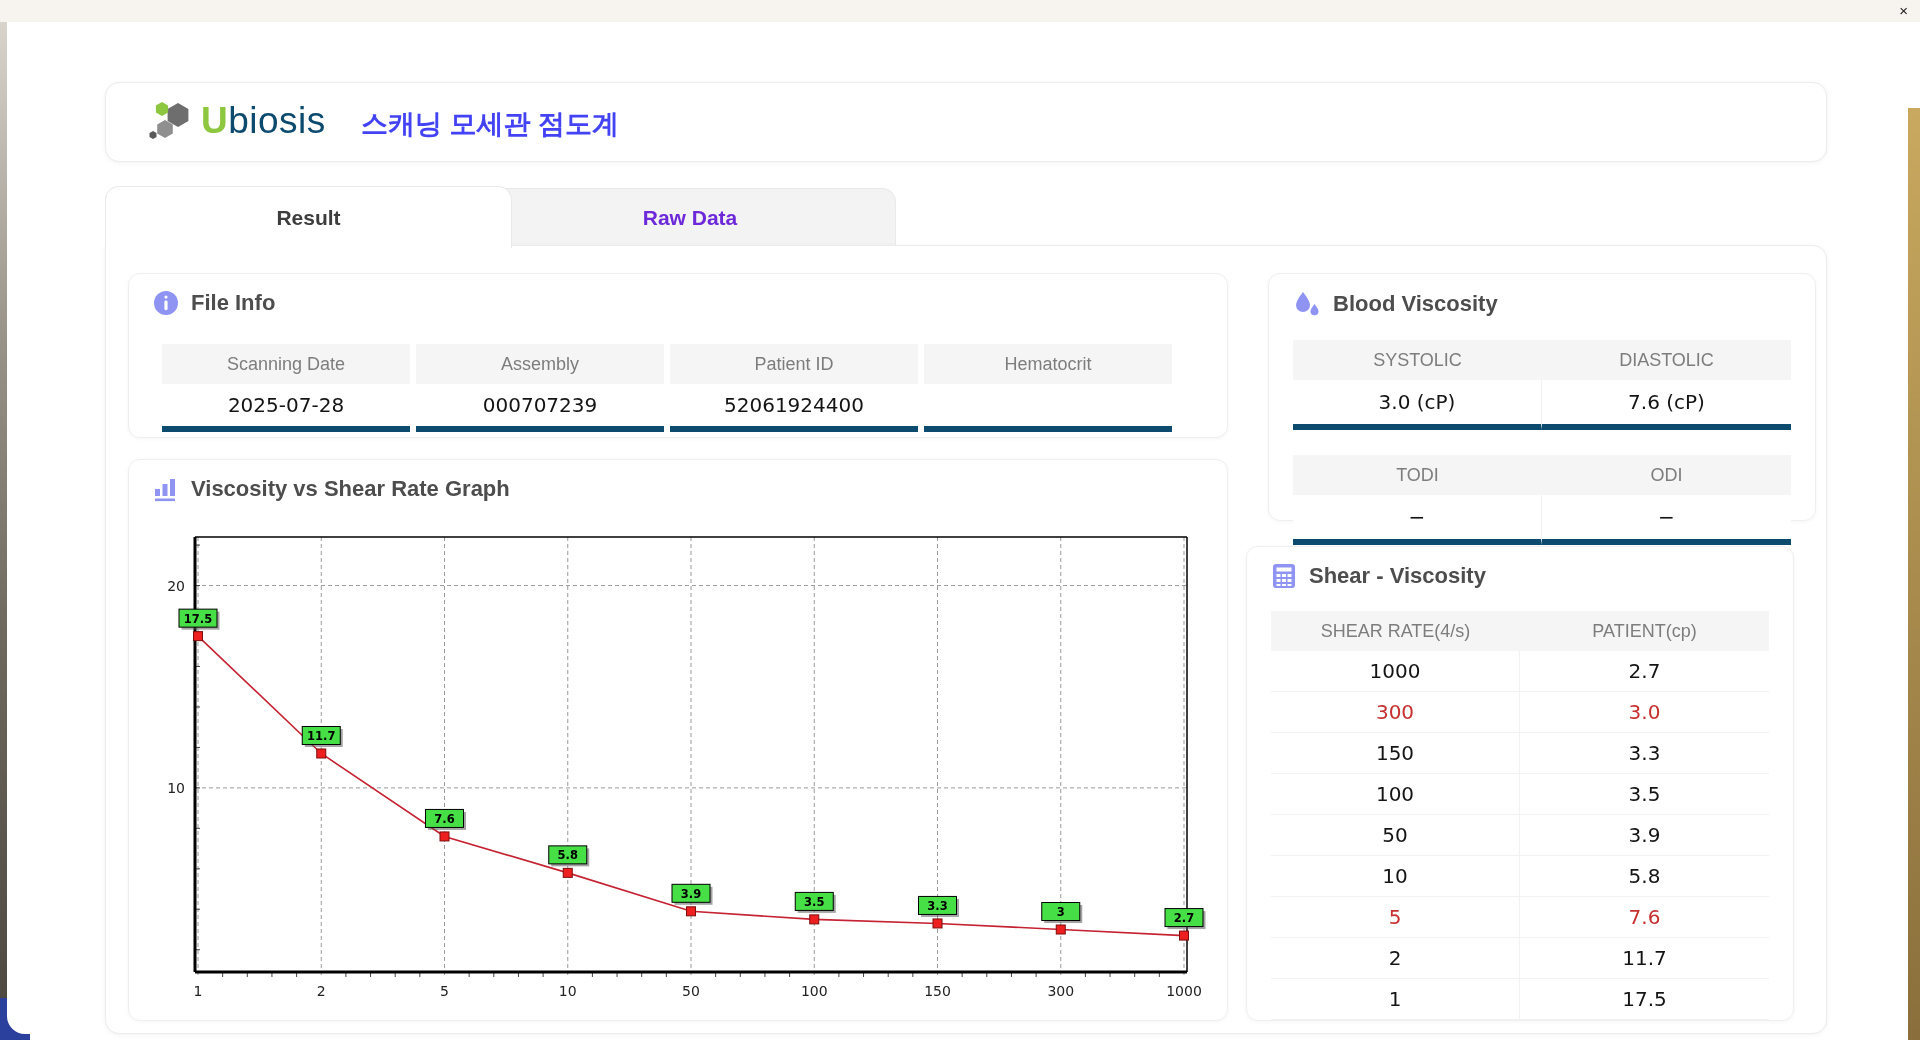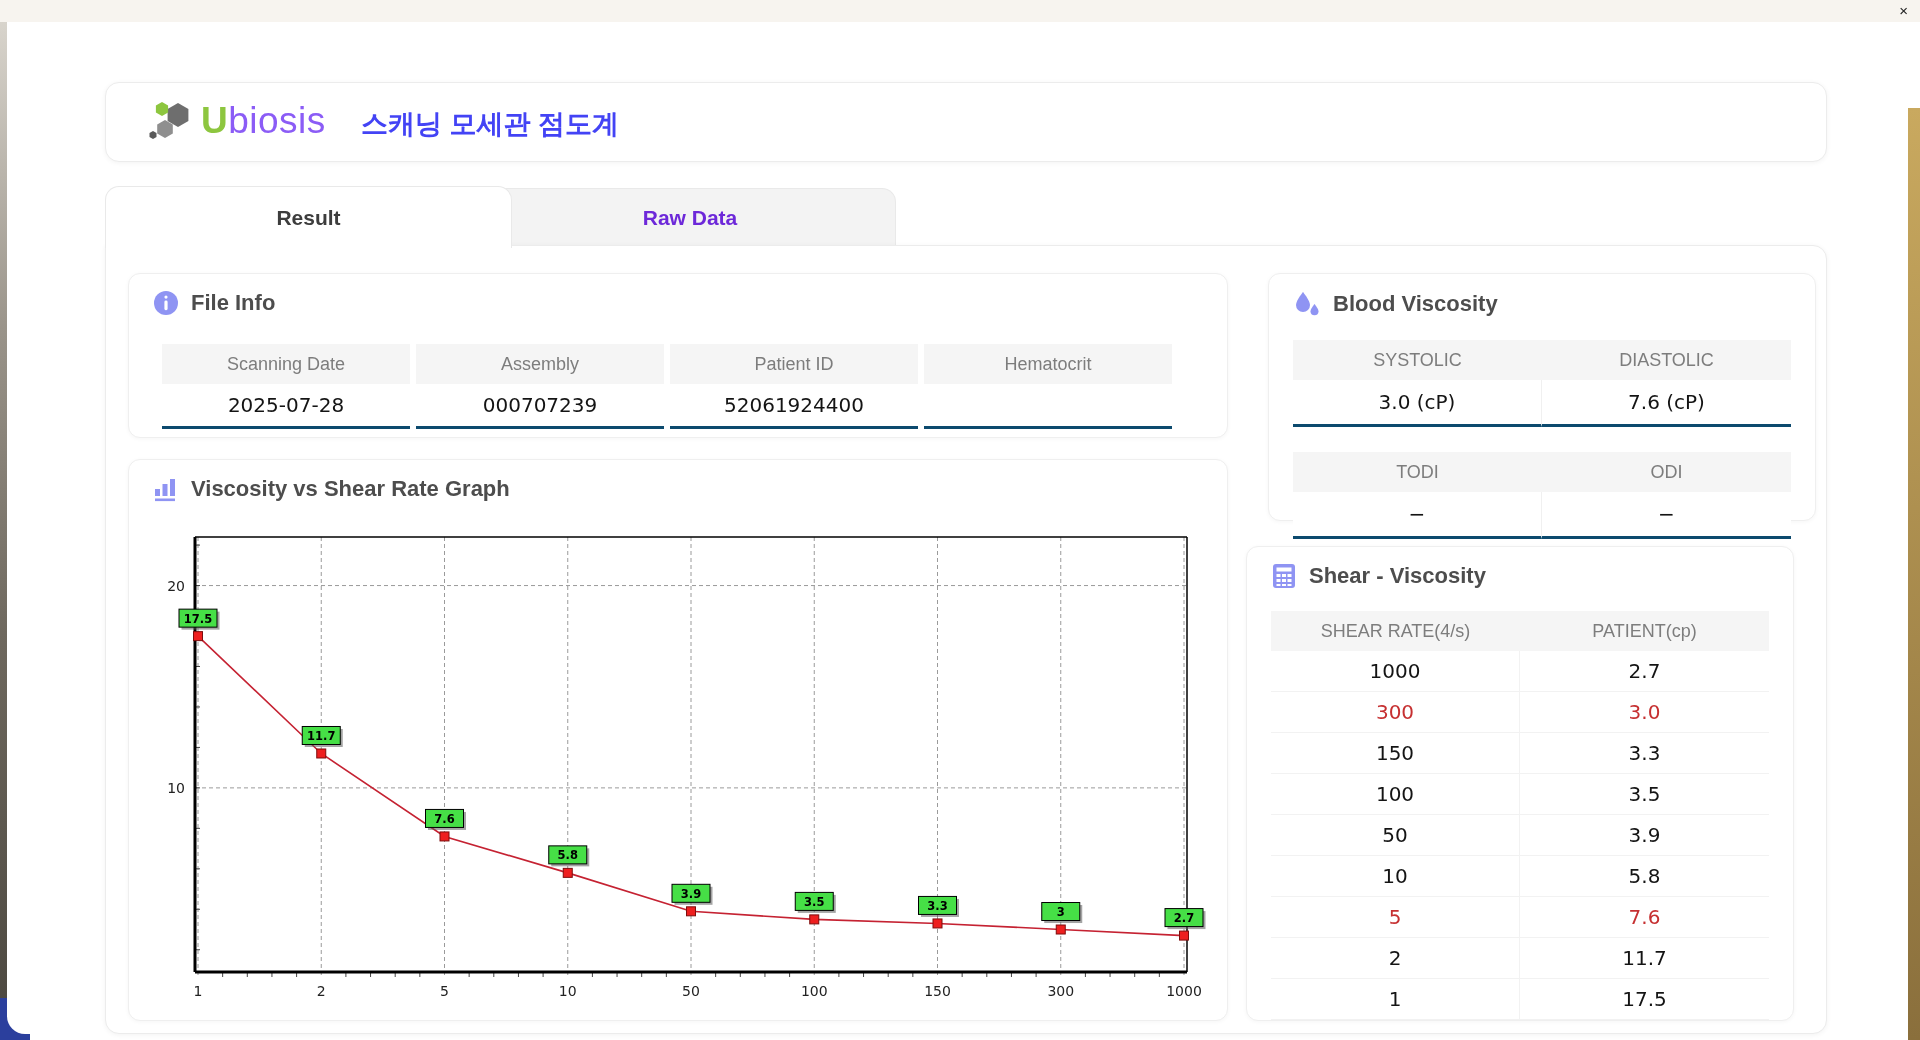--- a/index.html
+++ b/index.html
@@ -9,36 +9,36 @@
   .edge-right{position:absolute;left:1908px;top:108px;width:12px;height:932px;background:linear-gradient(#c9a95f,#8a6f3c);z-index:0}
   .corner-blue{position:absolute;left:0;top:998px;width:30px;height:42px;background:#2b3f9d;z-index:0}
   .app-bg{position:absolute;left:7px;top:0;width:1901px;height:1034px;background:#fff;border-radius:0 0 18px 18px;z-index:1}
   .titlebar{position:absolute;left:0;top:0;width:1920px;height:22px;background:#f7f4ef;z-index:5}
   .close{position:absolute;right:12px;top:2px;font-size:15px;color:#222;line-height:18px;cursor:default}
   
   .header-card{position:absolute;left:105px;top:82px;width:1720px;height:78px;background:#fff;border:1px solid #ececec;border-radius:14px;box-shadow:0 1px 5px rgba(0,0,0,.05);z-index:2}
   .logo{position:absolute;left:42px;top:16px;display:flex;align-items:center;gap:5px}
   .brand{font-size:37px;letter-spacing:.5px}
   .brand-u{color:#8dc63f;font-weight:bold}
-  .brand-rest{color:#8b5cf6}
+  .brand-rest{color:#0c4a6e}
   .app-title{position:absolute;left:255px;top:23px;font-size:27px;font-weight:bold;color:#4343f5}
   
   .tab{position:absolute;display:flex;align-items:center;justify-content:center;font-size:21px;font-weight:bold;border:1px solid #e9e9e9;border-bottom:none;border-radius:14px 14px 0 0}
   .tab-result{left:105px;top:186px;width:405px;height:61px;background:#fff;color:#3d3d3d;z-index:4}
   .tab-raw{left:484px;top:188px;width:410px;height:58px;background:#f3f3f3;color:#6d28d9;z-index:2}
   .panel{position:absolute;left:105px;top:245px;width:1720px;height:787px;background:#fff;border:1px solid #ececec;border-radius:0 14px 14px 14px;box-shadow:0 1px 5px rgba(0,0,0,.05);z-index:3}
   .card{position:absolute;background:#fff;border:1px solid #efefef;border-radius:12px;box-shadow:0 1px 4px rgba(0,0,0,.04)}
   .file-info-card{left:22px;top:27px;width:1098px;height:163px}
   .graph-card{left:22px;top:213px;width:1098px;height:560px}
   .bv-card{left:1162px;top:27px;width:546px;height:246px}
   .sv-card{left:1140px;top:300px;width:546px;height:473px}
   .sec-title{position:absolute;left:24px;top:16px;display:flex;align-items:center;gap:12px;font-size:22px;font-weight:bold;color:#4d4d4d}
   
   .cell-head{background:#f5f5f5;color:#7d7d7d;font-size:18px;display:flex;align-items:center;justify-content:center;height:40px}
-  .cell-val{background:#fff;color:#141414;font-size:20px;display:flex;align-items:center;justify-content:center;height:44px;border-bottom:3px solid #0c4a6e;font-family:"DejaVu Sans",sans-serif}
+  .cell-val{background:#fff;color:#141414;font-size:20px;display:flex;align-items:center;justify-content:center;height:44px;border-bottom:6px solid #0c4a6e;font-family:"DejaVu Sans",sans-serif}
   
   .fi-fields{position:absolute;left:33px;top:70px;display:grid;grid-template-columns:repeat(4,248px);gap:6px}
   .fi-field .cell-val{height:42px}
   
   .bv-tables{position:absolute;left:24px;top:66px;width:498px;display:flex;flex-direction:column;gap:25px}
   .bv-grid{display:grid;grid-template-columns:1fr 1fr}
   .bv-grid > .cell-val:nth-child(3){border-right:1px solid #f0f0f0}
   
   .sv-head{position:absolute;left:24px;top:64px;width:498px;display:grid;grid-template-columns:1fr 1fr}
   .sv-body{position:absolute;left:24px;top:104px;width:498px}

